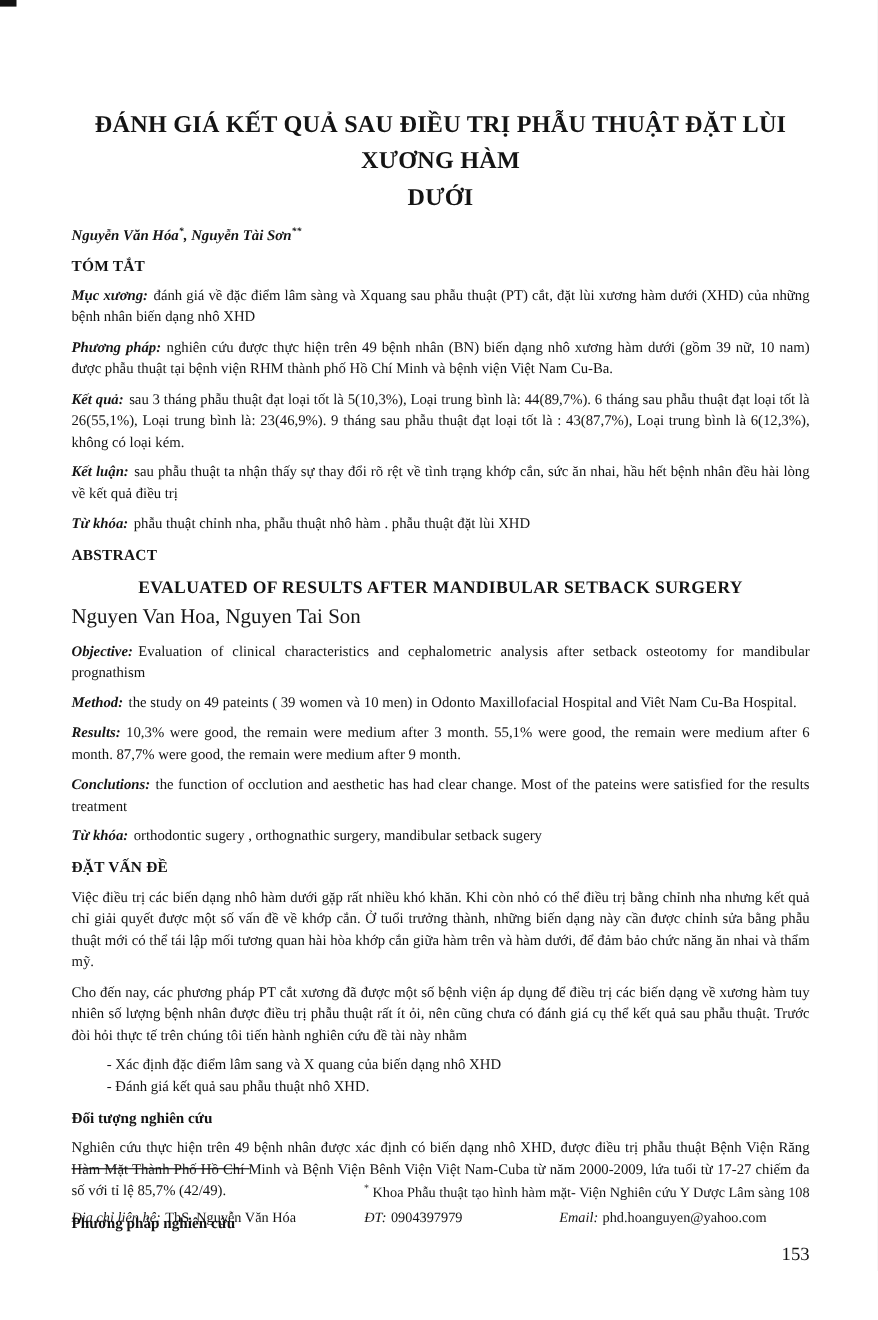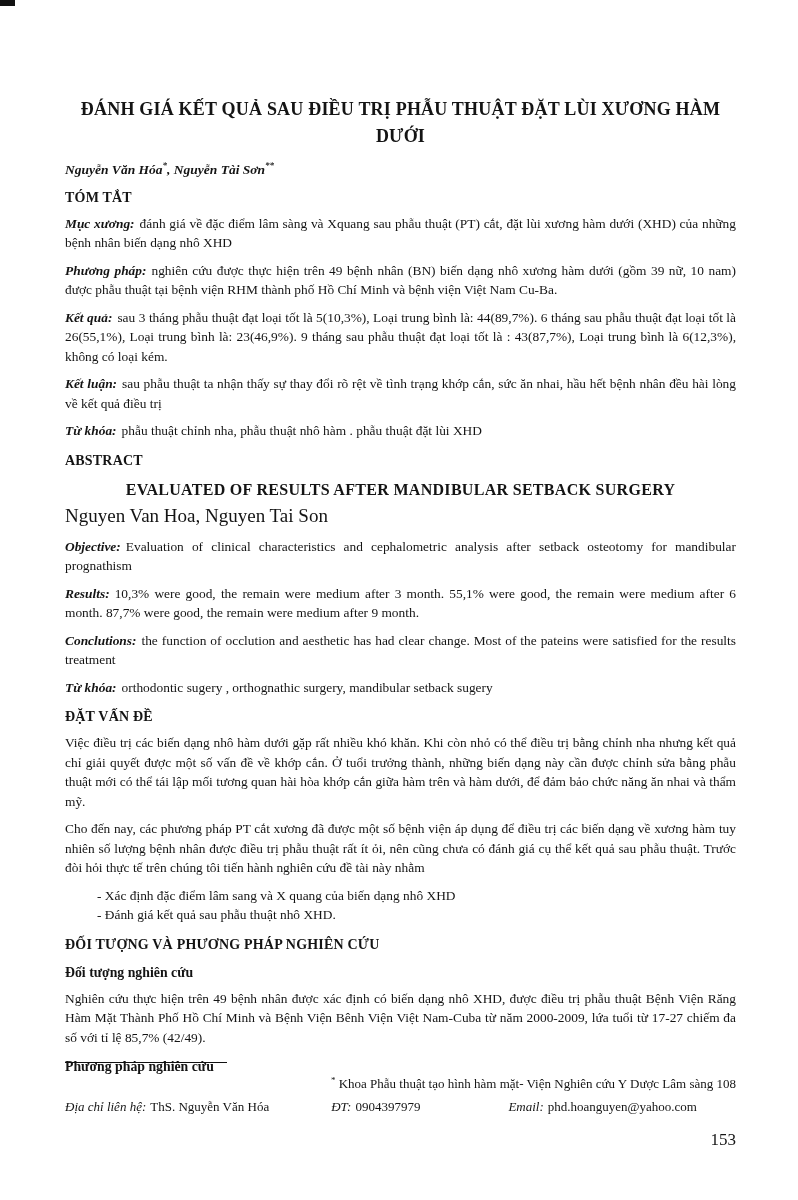--- a/index.html
+++ b/index.html
@@ -16,21 +16,21 @@
   .corner-artifact {
     position: absolute;
     top: 0; left: 0;
     width: 15px; height: 6px;
     background: #111;
   }
   .content {
     padding: 96px 62px 0 65px;
   }
   .paper-title {
-    font-size: 18px;
+    font-size: 22px;
     font-weight: bold;
     text-align: center;
     line-height: 1.5;
     margin: 0 0 10px 0;
     letter-spacing: 0.2px;
   }
   .authors-vi {
     font-weight: bold;
     font-style: italic;
     font-size: 13.5px;
@@ -127,39 +127,39 @@
     <p class="para"><span class="lead">Từ khóa:</span><span>phẫu thuật chỉnh nha, phẫu thuật nhô hàm . phẫu thuật đặt lùi XHD</span></p>
 
     <h2 class="section-heading">ABSTRACT</h2>
 
     <h2 class="en-title">EVALUATED OF RESULTS AFTER MANDIBULAR SETBACK SURGERY</h2>
 
     <p class="authors-en">Nguyen Van Hoa, Nguyen Tai Son</p>
 
     <p class="para"><span class="lead">Objective:</span><span>Evaluation of clinical characteristics and cephalometric analysis after setback osteotomy for mandibular prognathism</span></p>
 
+    <p class="para"><span class="lead">Method:</span><span>the study on 49 pateints ( 39 women và 10 men) in Odonto Maxillofacial Hospital and Viêt Nam Cu-Ba Hospital.</span></p>
 
     <p class="para"><span class="lead">Results:</span><span>10,3% were good, the remain were medium after 3 month. 55,1% were good, the remain were medium after 6 month. 87,7% were good, the remain were medium after 9 month.</span></p>
 
     <p class="para"><span class="lead">Conclutions:</span><span>the function of occlution and aesthetic has had clear change. Most of the pateins were satisfied for the results treatment</span></p>
 
     <p class="para"><span class="lead">Từ khóa:</span><span>orthodontic sugery , orthognathic surgery, mandibular setback sugery</span></p>
 
     <h2 class="section-heading">ĐẶT VẤN ĐỀ</h2>
 
     <p class="para">Việc điều trị các biến dạng nhô hàm dưới gặp rất nhiều khó khăn. Khi còn nhỏ có thể điều trị bằng chỉnh nha nhưng kết quả chỉ giải quyết được một số vấn đề về khớp cắn. Ở tuổi trưởng thành, những biến dạng này cần được chỉnh sửa bằng phẫu thuật mới có thể tái lập mối tương quan hài hòa khớp cắn giữa hàm trên và hàm dưới, để đảm bảo chức năng ăn nhai và thẩm mỹ.</p>
 
     <p class="para">Cho đến nay, các phương pháp PT cắt xương đã được một số bệnh viện áp dụng để điều trị các biến dạng về xương hàm tuy nhiên số lượng bệnh nhân được điều trị phẫu thuật rất ít ỏi, nên cũng chưa có đánh giá cụ thể kết quả sau phẫu thuật. Trước đòi hỏi thực tế trên chúng tôi tiến hành nghiên cứu đề tài này nhằm</p>
 
     <div class="bullets">
       <p class="bullet-line">- Xác định đặc điểm lâm sang và X quang của biến dạng nhô XHD</p>
       <p class="bullet-line">- Đánh giá kết quả sau phẫu thuật nhô XHD.</p>
     </div>
 
-    <h2 class="section-heading">ĐỐI TƯỢNG VÀ PHƯƠNG PHÁP NGHIÊN CỨU</h2>
 
     <h3 class="sub-heading">Đối tượng nghiên cứu</h3>
 
     <p class="para">Nghiên cứu thực hiện trên 49 bệnh nhân được xác định có biến dạng nhô XHD, được điều trị phẫu thuật Bệnh Viện Răng Hàm Mặt Thành Phố Hồ Chí Minh và Bệnh Viện Bênh Viện Việt Nam-Cuba từ năm 2000-2009, lứa tuổi từ 17-27 chiếm đa số với tỉ lệ 85,7% (42/49).</p>
 
     <h3 class="sub-heading">Phương pháp nghiên cứu</h3>
 
   </main>
 
   <footer class="footer">

